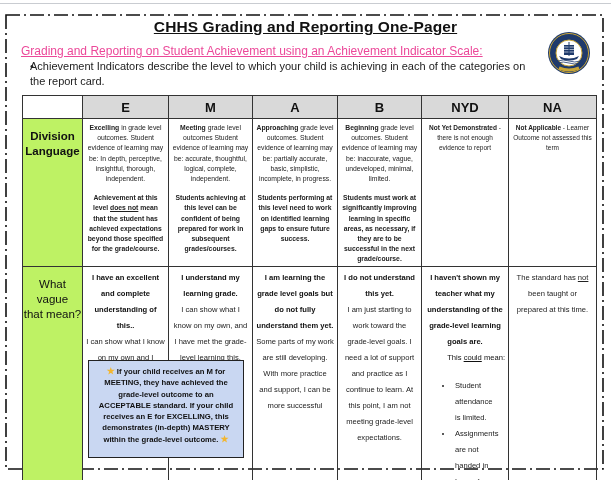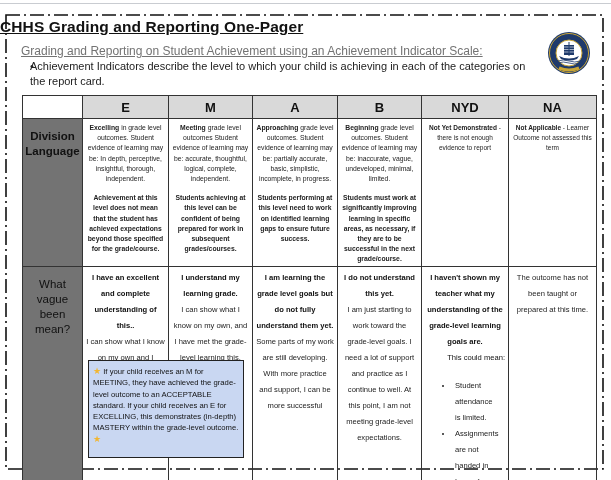--- a/index.html
+++ b/index.html
@@ -4,55 +4,55 @@
 <style>
   html, body { margin:0; padding:0; }
   body {
     width:611px; height:480px; background:#ffffff; position:relative; overflow:hidden;
     font-family:"Liberation Sans", sans-serif; color:#111;
   }
   .topline { position:absolute; left:0; top:3px; width:611px; height:1px; background:#c9ccd1; }
   .frame { position:absolute; left:5px; top:14px; width:599px; height:456px; }
   .frame svg { position:absolute; left:0; top:0; }
   .title {
-    position:absolute; left:0; width:611px; top:18px; 
+    position:absolute; left:0; width:611px; top:18px; text-align:center;
     font-weight:bold; font-size:15.5px; text-decoration:underline; letter-spacing:0.1px;
   }
   .subtitle {
-    position:absolute; left:21px; top:44px; font-size:12px; text-decoration:underline; color:#737373;
+    position:absolute; left:21px; top:44px; font-size:12px; text-decoration:underline; color:#ec4899;
   }
   .bullet-wrap { position:absolute; left:30px; top:59px; width:510px; font-size:11px; line-height:15px; color:#222; }
   .bullet-wrap .dot { position:absolute; left:0; top:0; }
   .bullet-wrap .btext { display:block; }
   .logo { position:absolute; left:547px; top:31px; width:44px; height:44px; }
 
   table.grid {
     position:absolute; left:22px; top:95px; border-collapse:collapse; table-layout:fixed;
     width:574px;
   }
   table.grid td, table.grid th { border:1.3px solid #333; vertical-align:top; padding:0; }
   table.grid th { background:#d9d9d9; height:22px; font-size:13px; font-weight:bold; text-align:center; vertical-align:middle; }
   th.corner { background:#ffffff !important; }
-  td.rowhead { background:#737373; font-weight:bold; font-size:11.5px; text-align:center; padding-top:10px !important; line-height:15px; }
+  td.rowhead { background:#bef264; font-weight:bold; font-size:11.5px; text-align:center; padding-top:10px !important; line-height:15px; }
   td.rowhead.rh2 { font-weight:normal; color:#111; }
   td.c1 { height:143px; font-size:6.8px; line-height:10.2px; text-align:center; padding:4px 3px 0 3px !important; color:#222; }
   td.c1 .para2 { margin-top:9px; font-weight:bold; }
   td.c1.small { font-size:6.5px; }
   td.c2 { height:150px; font-size:7.6px; line-height:16px; text-align:center; padding:3px 3px 0 3px !important; color:#222; }
   td.c2 .lead { font-weight:bold; color:#111; }
   td.c2 .couldline { text-align:right; margin-top:0; color:#111; }
   td.c2 ul { margin:12px; padding-left:16px; text-align:left; }
   td.c2 ul li { padding-left:2px; }
-  .u { }
+  .u { text-decoration:underline; }
   .b { font-weight:bold; }
 
   .callout {
     position:absolute; left:88px; top:360px; width:156px; height:98px;
     background:#c9d7f2; border:1.3px solid #222; box-sizing:border-box;
-    font-size:7.7px; line-height:11.3px; font-weight:normal; text-align:left; padding:5px 4px 0 4px; color:#111;
+    font-size:7.7px; line-height:11.3px; font-weight:bold; text-align:center; padding:5px 4px 0 4px; color:#111;
   }
   .star { color:#f2b631; font-size:9px; }
 </style>
 </head>
 <body>
 
 <div class="topline"></div>
 
 <div class="frame">
   <svg width="599" height="456" viewBox="0 0 599 456">
@@ -131,49 +131,49 @@
       <div><span class="b">Not Yet Demonstrated</span><span> - there is not enough evidence to report</span></div>
     </td>
     <td class="c1 small">
       <div><span class="b">Not Applicable</span><span> - Learner Outcome not assessed this term</span></div>
     </td>
   </tr>
 
   <tr>
     <td class="rowhead rh2">
       <div>What vague</div>
-      <div>been mean?</div>
+      <div>that mean?</div>
     </td>
     <td class="c2">
       <div class="lead">I have an excellent and complete understanding of this..</div>
       <div>I can show what I know on my own and I understand the grade-level learning goals clearly.</div>
     </td>
     <td class="c2">
       <div class="lead">I understand my learning grade.</div>
       <div>I can show what I know on my own, and I have met the grade-level learning this.</div>
     </td>
     <td class="c2">
       <div class="lead">I am learning the grade level goals but do not fully understand them yet.</div>
       <div>Some parts of my work are still developing. With more practice and support, I can be more successful</div>
     </td>
     <td class="c2">
       <div class="lead">I do not understand this yet.</div>
-      <div>I am just starting to work toward the grade-level goals. I need a lot of support and practice as I continue to well. At this point, I am not meeting grade-level expectations.</div>
+      <div>I am just starting to work toward the grade-level goals. I need a lot of support and practice as I continue to learn. At this point, I am not meeting grade-level expectations.</div>
     </td>
     <td class="c2">
       <div class="lead">I haven't shown my teacher what my understanding of the grade-level learning goals are.</div>
       <div class="couldline"><span>This </span><span class="u">could</span><span> mean:</span></div>
       <ul>
         <li>Student attendance is limited.</li>
         <li>Assignments are not handed in</li>
         <li>Loss of well in classrooms</li>
       </ul>
     </td>
     <td class="c2">
-      <div><span>The outcome has </span><span class="u">not</span><span> been taught or prepared at this time.</span></div>
+      <div><span>The standard has </span><span class="u">not</span><span> been taught or prepared at this time.</span></div>
     </td>
   </tr>
 </tbody>
   </table>
 
 <div class="callout">
   <span class="star">★</span>
   <span>If your child receives an M for MEETING, they have achieved the grade-level outcome to an ACCEPTABLE standard. If your child receives an E for EXCELLING, this demonstrates (in-depth) MASTERY within the grade-level outcome.</span>
   <span class="star">★</span>
 </div>

